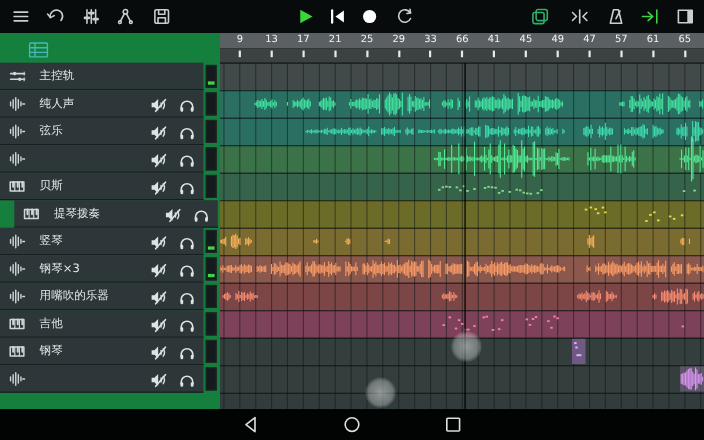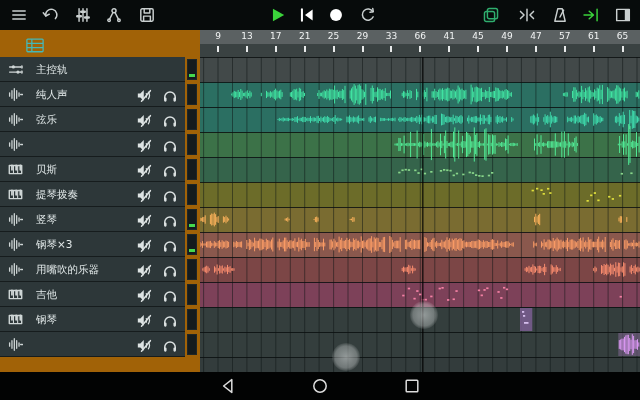--- a/index.html
+++ b/index.html
@@ -4,21 +4,21 @@
 <style>
   html,body{margin:0;padding:0;background:#000;}
   *{box-sizing:border-box;}
   .screen{position:relative;width:640px;height:400px;background:#0a0e0e;overflow:hidden;
           font-family:"DejaVu Sans","Liberation Sans",sans-serif;}
   
   .toolbar{position:absolute;left:0;top:0;width:640px;height:30px;background:#070b0b;}
   .tbicon{position:absolute;top:6px;width:18px;height:18px;color:#c9cfcf;}
   .tbicon svg{display:block;width:100%;height:100%;}
   
-  .panel{position:absolute;left:0;top:30px;width:200px;height:342px;background:#a16207;}
+  .panel{position:absolute;left:0;top:30px;width:200px;height:342px;background:#15803d;}
   .viewtoggle{position:absolute;left:24px;top:6px;width:22px;height:18px;color:#45b8b8;}
   .viewtoggle svg{display:block;width:100%;height:100%;}
   .track-row{position:absolute;left:0;width:185px;height:25px;background:#2d3739;
              border-bottom:1px solid #161c1d;display:flex;align-items:center;}
   .trk-icon{position:absolute;left:8px;top:5px;width:15px;height:15px;color:#cfd6d6;}
   .trk-icon svg{display:block;width:100%;height:100%;}
   .trk-name{position:absolute;left:36px;top:0;height:25px;line-height:25px;
             font-size:10.5px;color:#e3eaea;white-space:nowrap;}
   .trk-btn{position:absolute;top:5px;width:16px;height:16px;color:#dde3e3;}
   .trk-btn svg{display:block;width:100%;height:100%;}
@@ -244,21 +244,21 @@
           </div>
           <div class="trk-btn solo-btn">
             <svg viewBox="0 0 14 14" fill="none" stroke="currentColor" stroke-width="1.3" stroke-linecap="round" stroke-linejoin="round">
               <path d="M2.4 10.6V9a4.6 4.6 0 0 1 9.2 0v1.6"></path>
               <rect x="1.8" y="9.2" width="2.2" height="3.6" rx="1" fill="currentColor" stroke="none"></rect>
               <rect x="10" y="9.2" width="2.2" height="3.6" rx="1" fill="currentColor" stroke="none"></rect>
             </svg>
           </div>
           <div class="meter" style="top: 2px;"></div>
         </div>
-        <div class="track-row" style="top: 152px;">
+        <div class="track-row" style="top: 152px; margin-left: 13px;">
           <div class="trk-icon">
             <svg viewBox="0 0 14 14" fill="none" stroke="currentColor" stroke-width="1.3" stroke-linecap="round" stroke-linejoin="round">
               <rect x="1.2" y="3.2" width="11.6" height="7.6"></rect>
               <path d="M5.1 3.2v7.6M9 3.2v7.6" stroke-width="1"></path>
               <path d="M3.7 3.2v4M7.6 3.2v4M11.5 3.2v4" stroke-width="1.7"></path>
             </svg>
           </div>
           <div class="trk-name">提琴拨奏</div>
           <div class="trk-btn mute-btn">
             <svg viewBox="0 0 14 14" fill="none" stroke="currentColor" stroke-width="1.3" stroke-linecap="round" stroke-linejoin="round">

